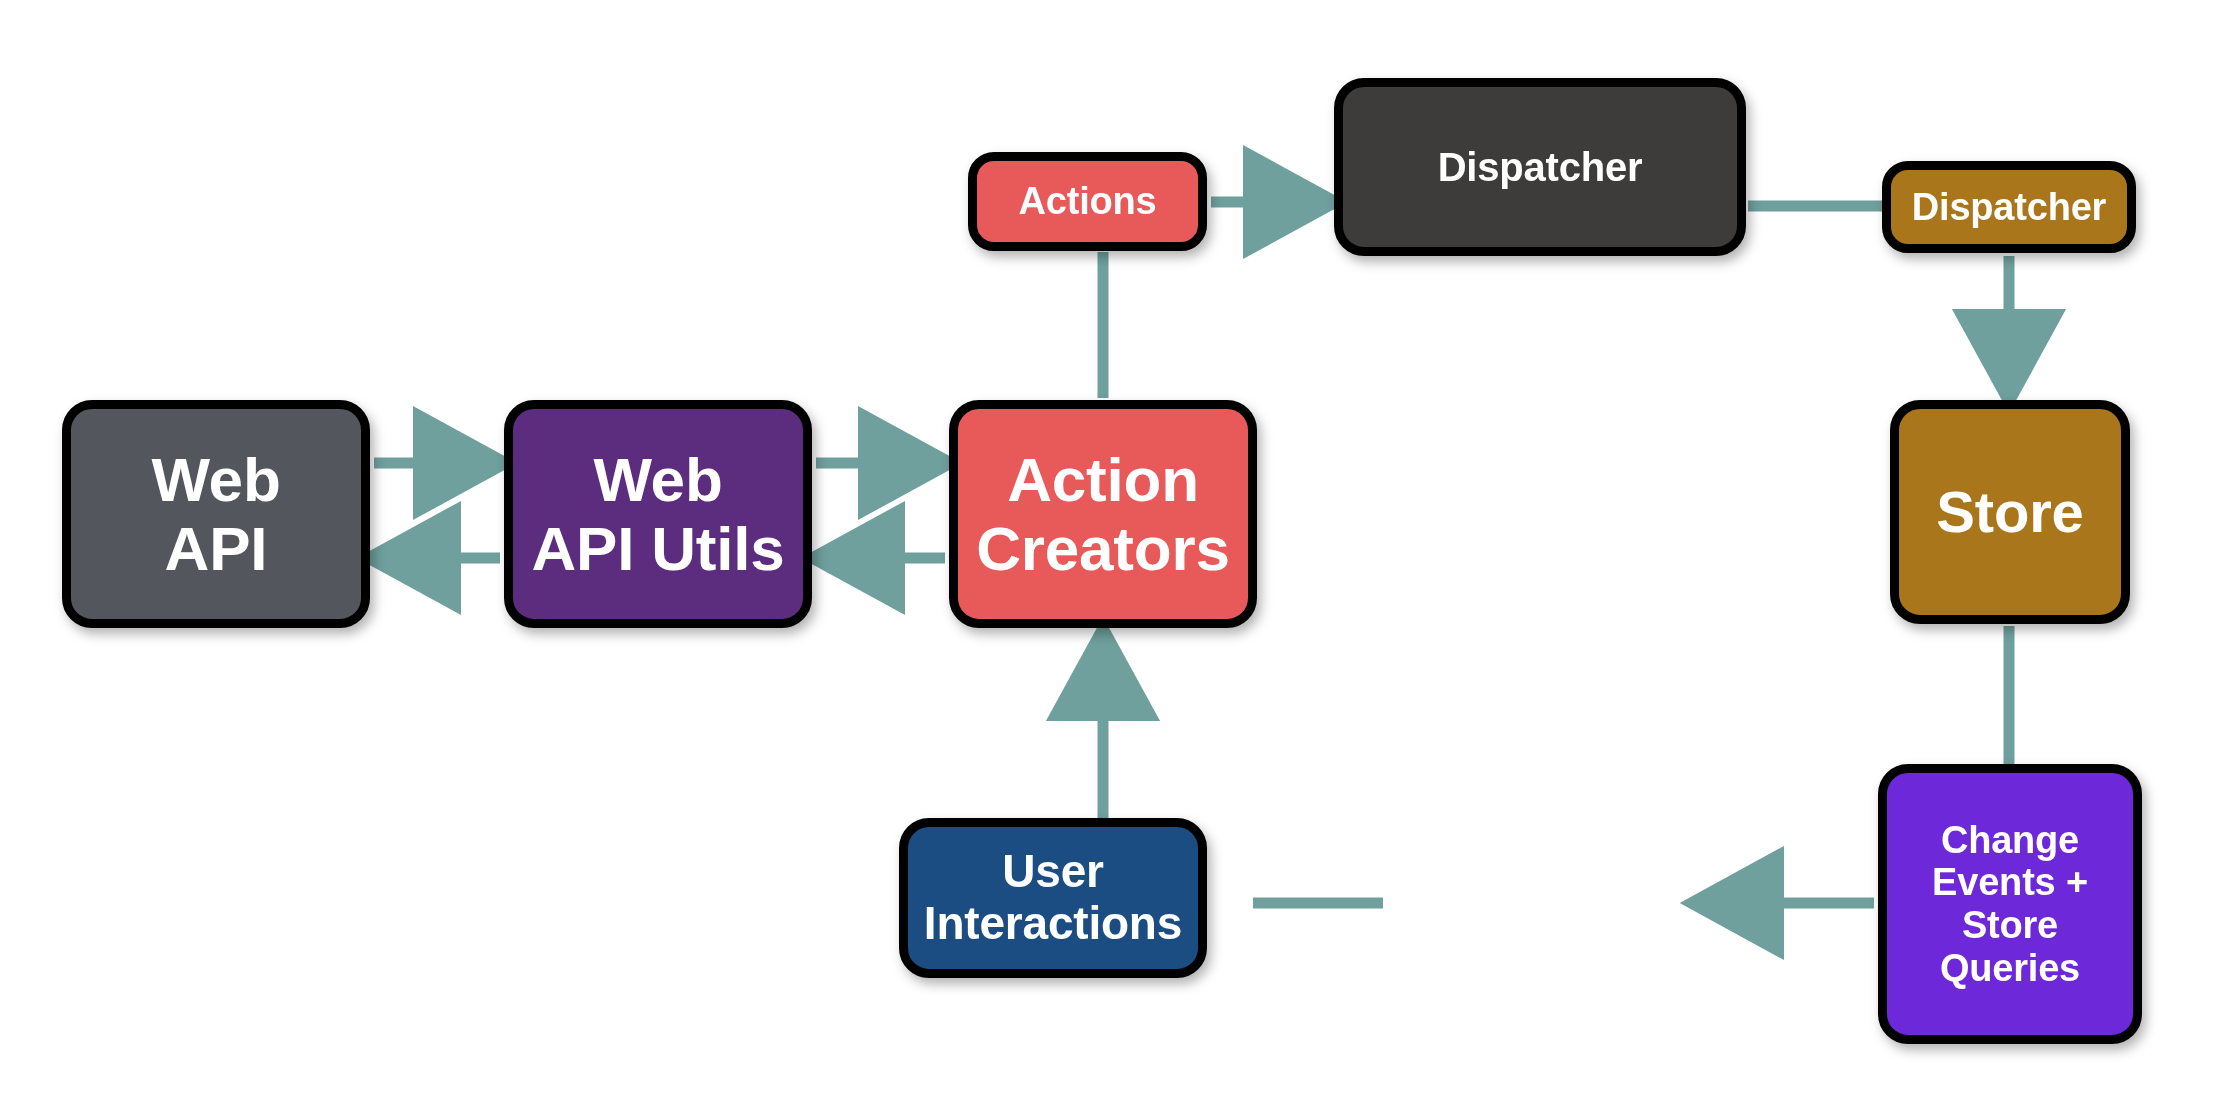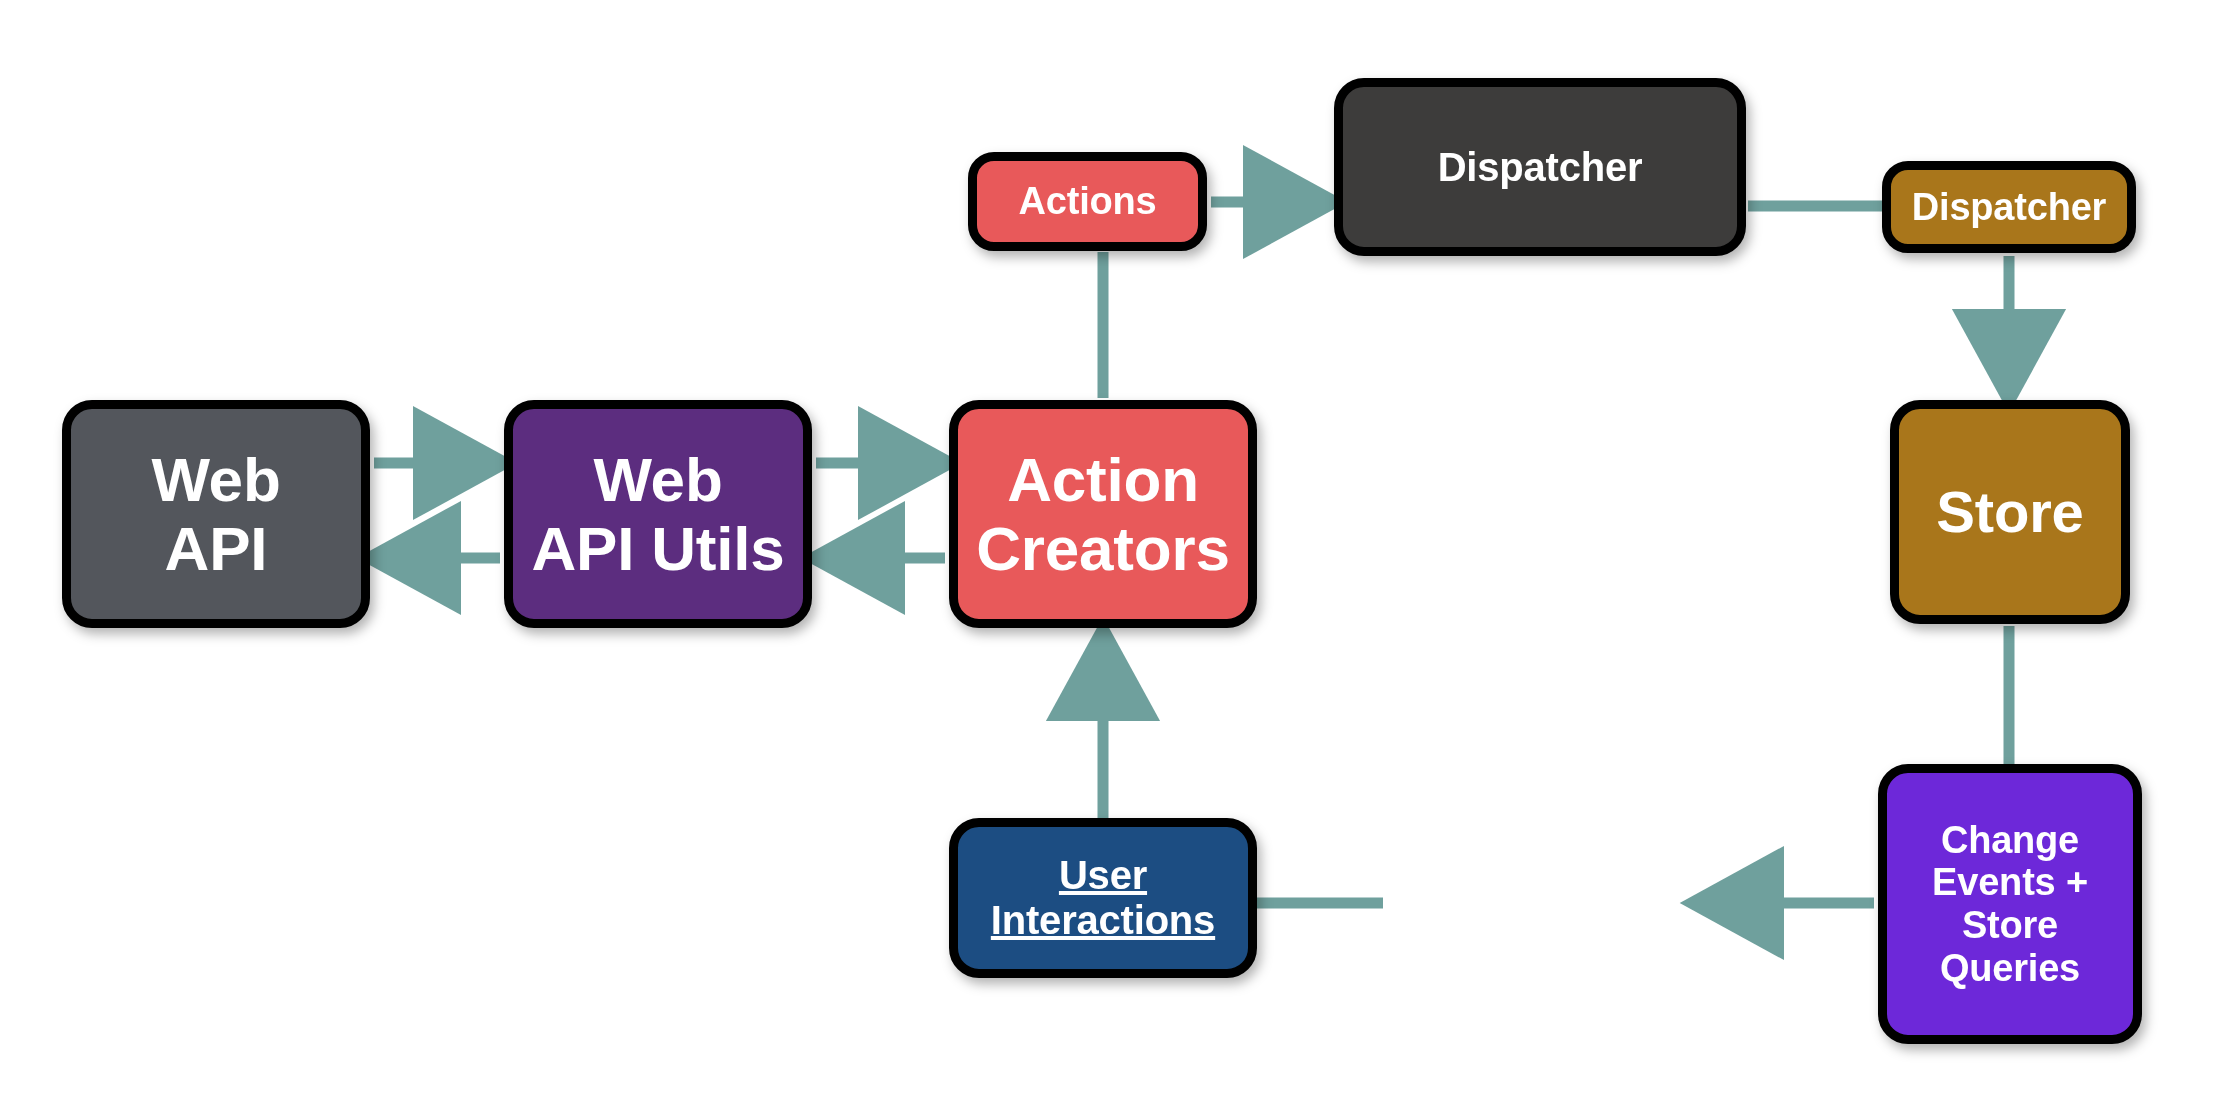--- a/index.html
+++ b/index.html
@@ -47,21 +47,21 @@
   
   #node-web-api          { left: 62px;   top: 400px;  width: 308px;  height: 228px;  background: #53565c; font-size: 62px; }
   #node-web-api-utils    { left: 504px;  top: 400px;  width: 308px;  height: 228px;  background: #5c2d7f; font-size: 62px; }
   #node-action-creators  { left: 949px;  top: 400px;  width: 308px;  height: 228px;  background: #e8595a; font-size: 62px; }
   #node-actions          { left: 968px;  top: 152px;  width: 239px;  height: 99px;   background: #e8595a; font-size: 38px; border-radius: 26px; }
   #node-dispatcher       { left: 1334px; top: 78px;   width: 412px;  height: 178px;  background: #3d3c3b; font-size: 40px; }
   #node-callbacks        { left: 1882px; top: 161px;  width: 254px;  height: 92px;   background: #a9761b; font-size: 38px; border-radius: 26px; }
   #node-store            { left: 1890px; top: 400px;  width: 240px;  height: 224px;  background: #a9761b; font-size: 58px; }
   #node-change-events    { left: 1878px; top: 764px;  width: 264px;  height: 280px;  background: #6d28d9; font-size: 38px; }
   #node-react-views      { left: 1385px; top: 762px;  width: 306px;  height: 288px;  background: #1c4d82; font-size: 62px; }
-  #node-user-interactions{ left: 949px;  top: 818px;  width: 308px;  height: 160px;  background: #1c4d82; font-size: 40px; text-decoration: underline; }
+  #node-user-interactions{ left: 899px;  top: 818px;  width: 308px;  height: 160px;  background: #1c4d82; font-size: 46px; }
 </style>
 </head>
 <body>
 
 <div id="stage">
 
   <svg id="edges" viewBox="0 0 2232 1114" xmlns="http://www.w3.org/2000/svg">
     <defs>
       <marker id="ah-right" markerWidth="12" markerHeight="12" refX="7.2" refY="6" orient="auto" markerUnits="strokeWidth">
         <path d="M0,0.8 L9.5,6 L0,11.2 z" fill="#6fa09d"></path>

